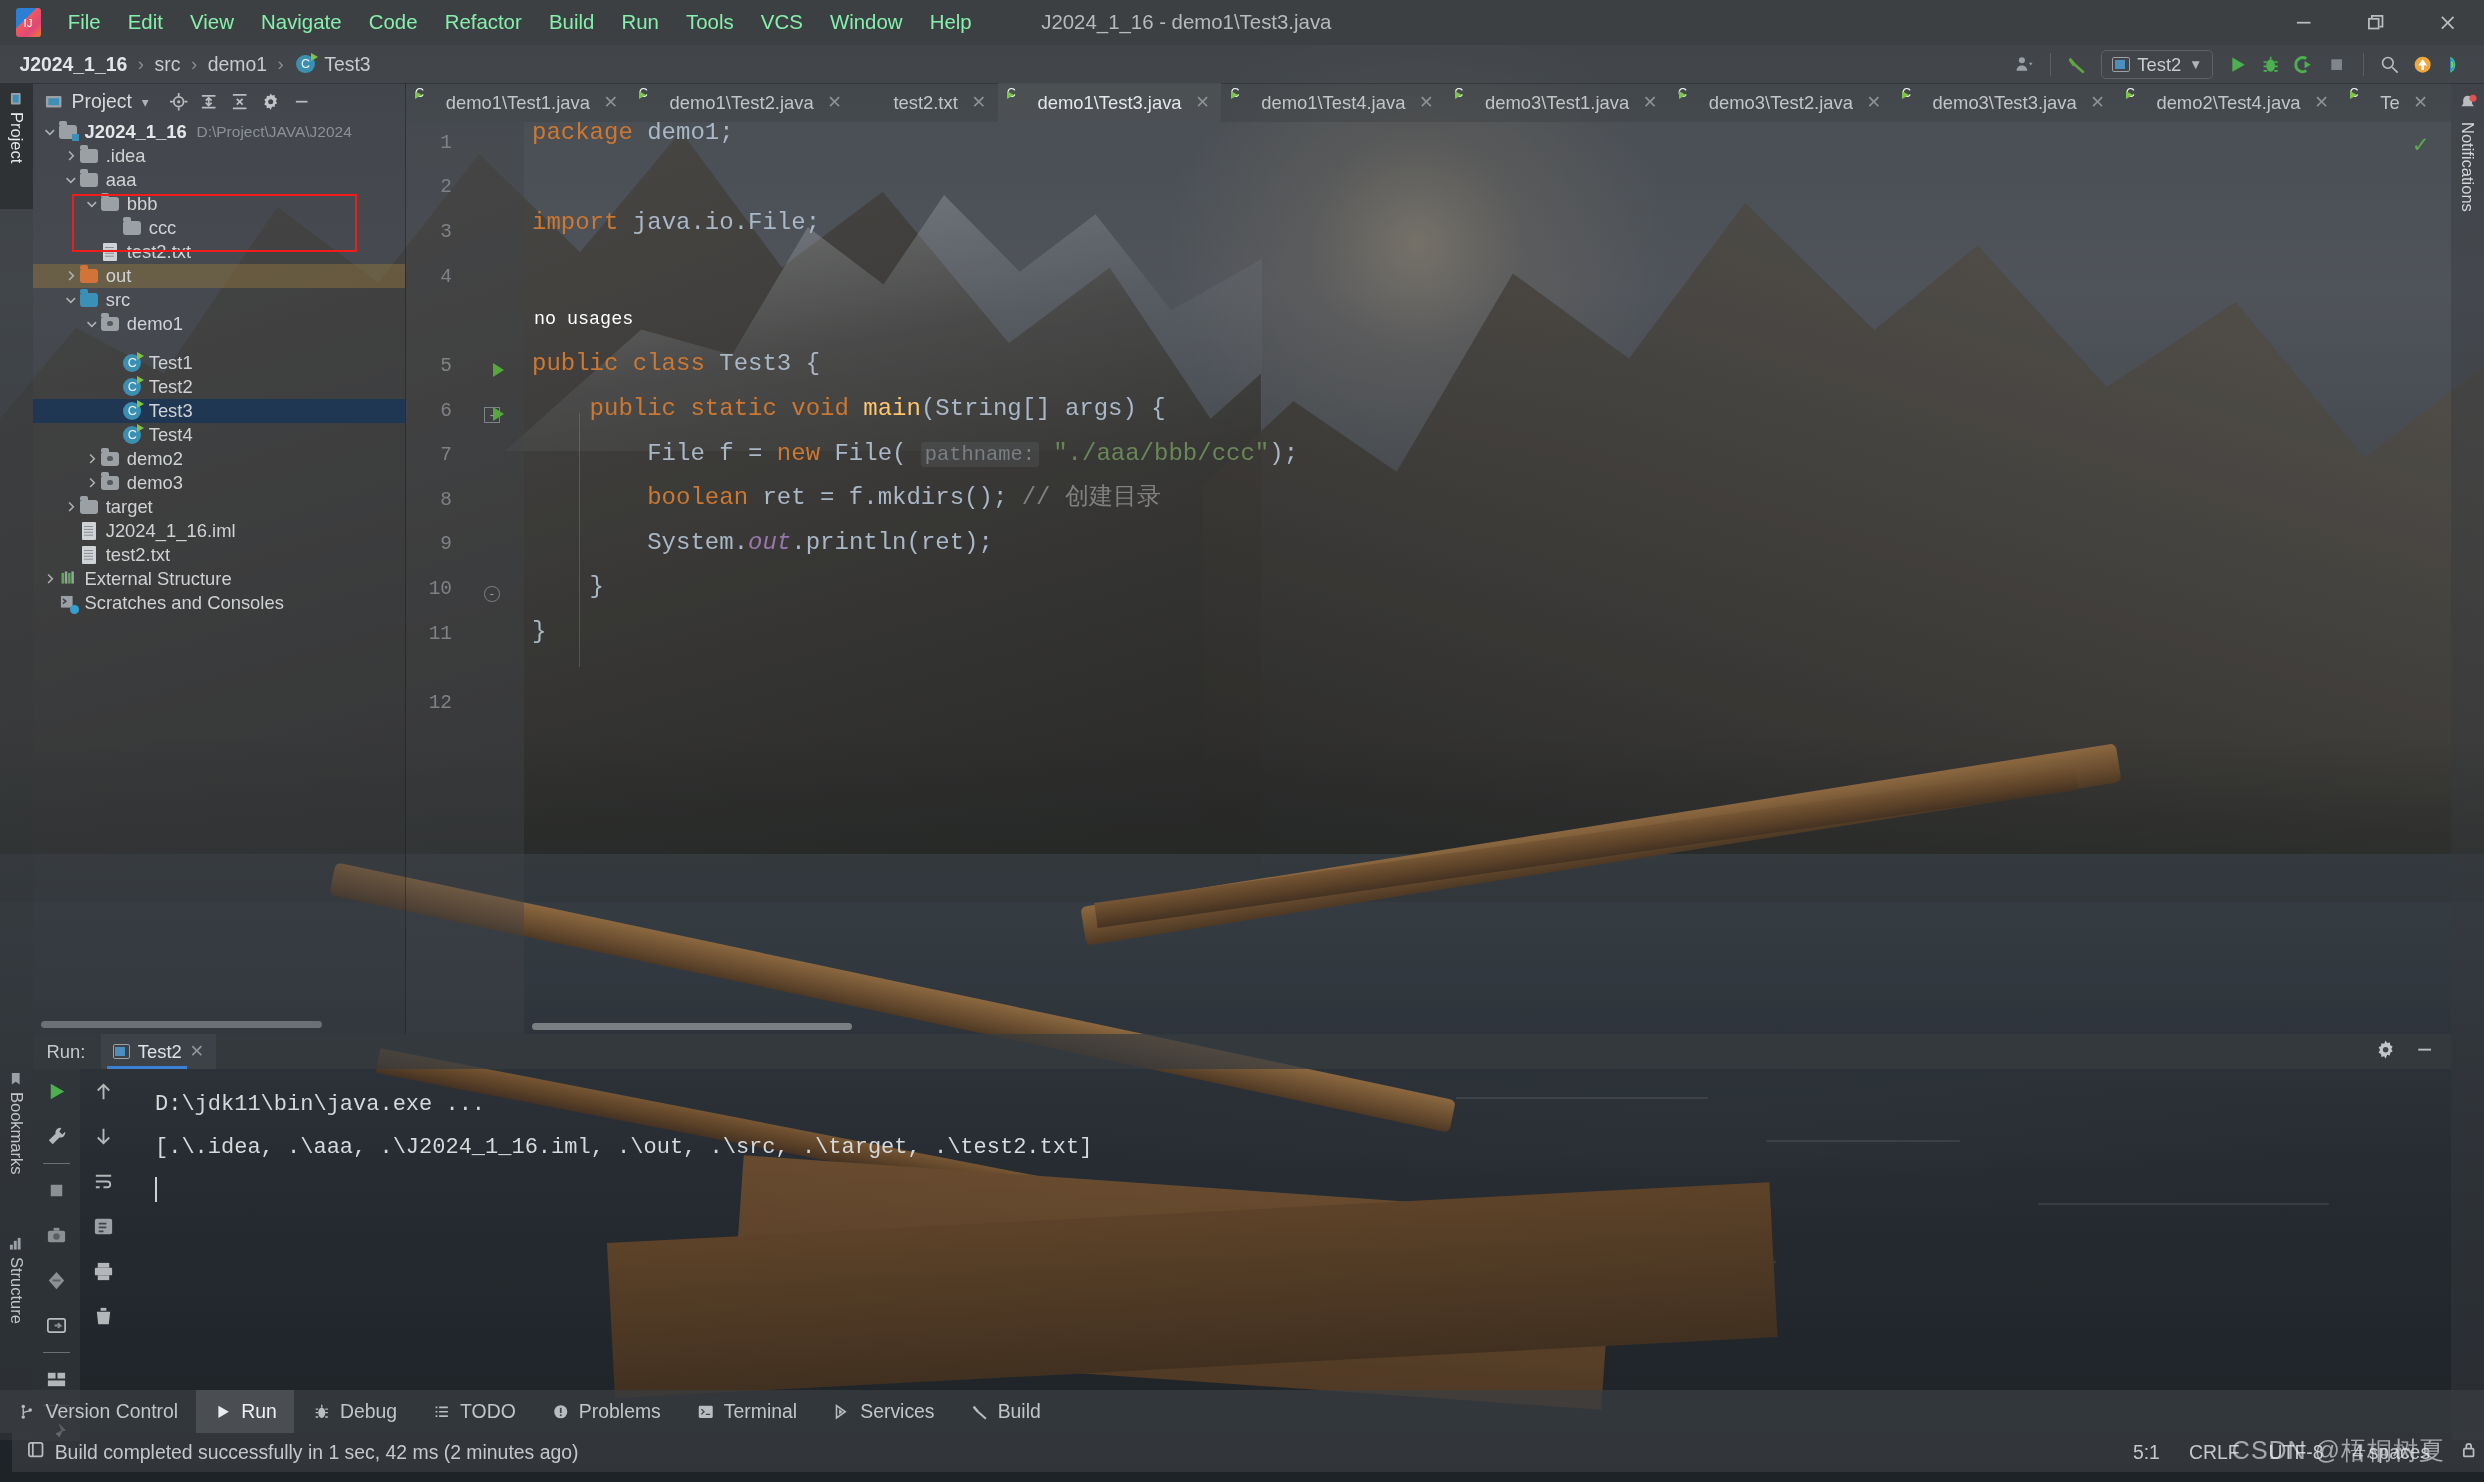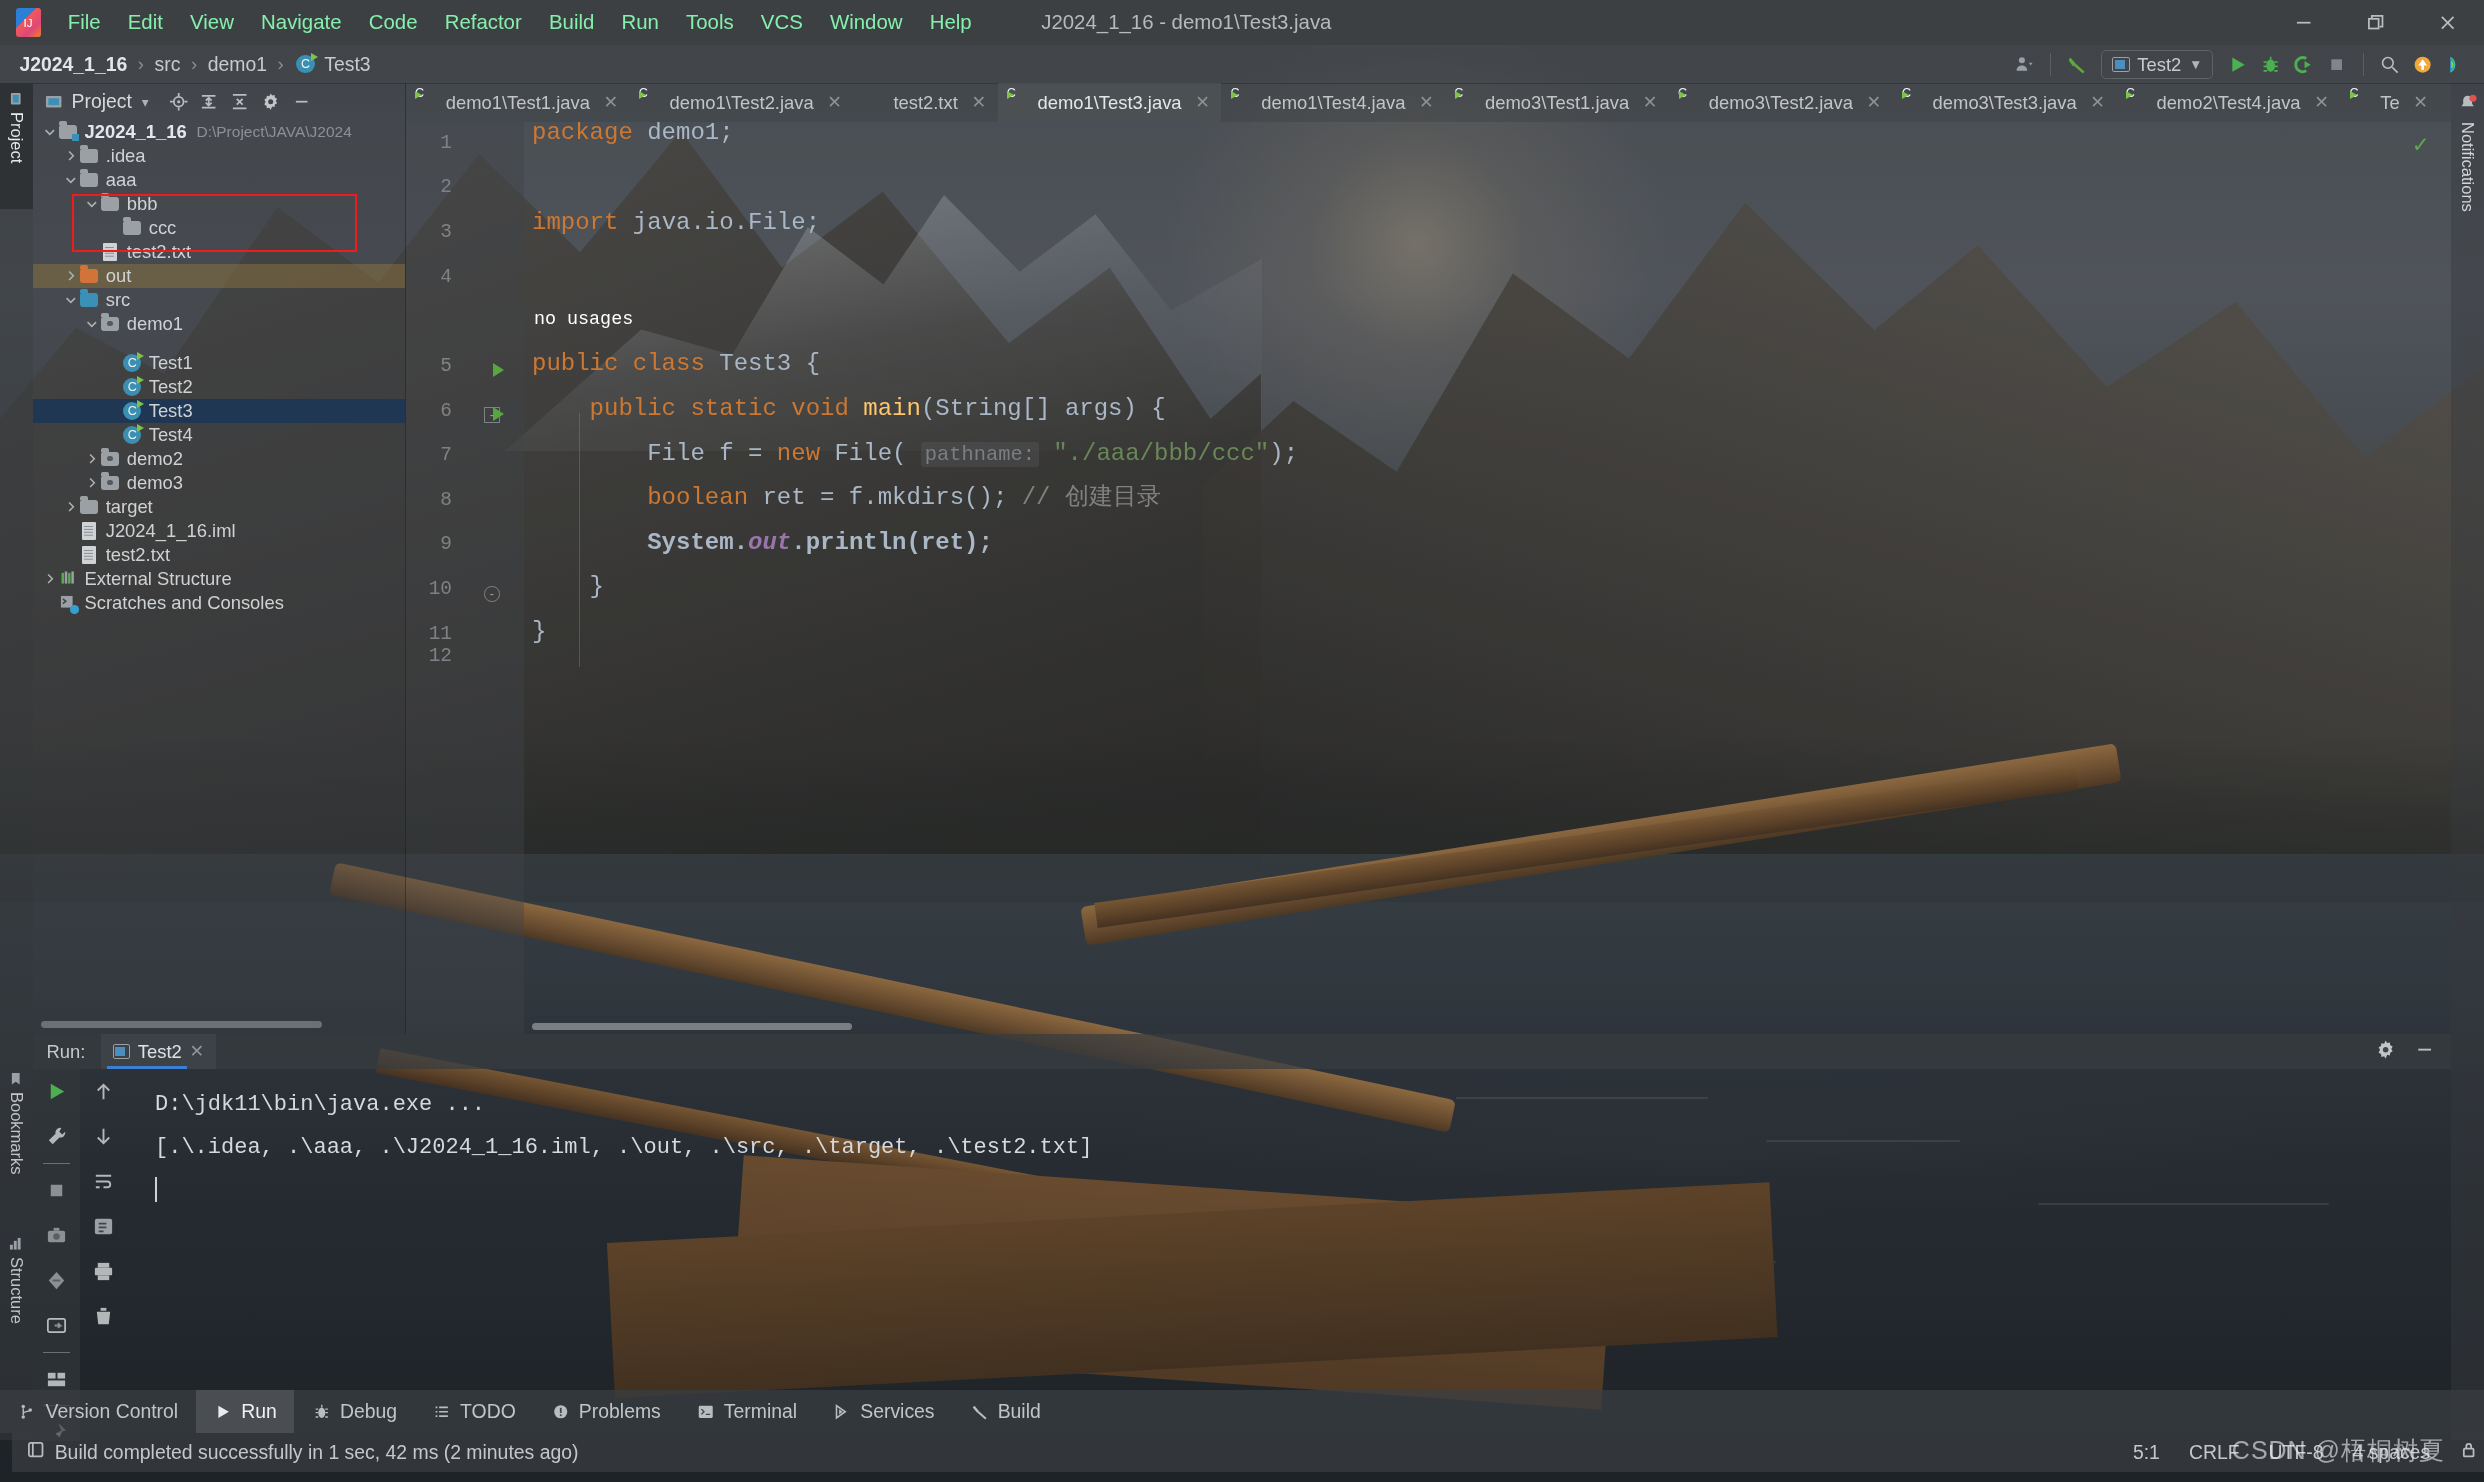--- a/index.html
+++ b/index.html
@@ -728,38 +728,38 @@
       <div class="lnum" style="top:54px;">2</div>
       <div class="lnum" style="top:99px;">3</div>
       <div class="lnum" style="top:144px;">4</div>
       <div class="lnum" style="top:233px;">5</div>
       <div class="lnum" style="top:278px;">6</div>
       <div class="lnum" style="top:322px;">7</div>
       <div class="lnum" style="top:367px;">8</div>
       <div class="lnum" style="top:411px;">9</div>
       <div class="lnum" style="top:456px;">10</div>
       <div class="lnum" style="top:501px;">11</div>
-      <div class="lnum" style="top:523px;">12</div>
+      <div class="lnum" style="top:570px;">12</div>
       <div class="runmark" style="top:241px;"></div>
       <div class="runmark" style="top:285px;"></div>
       <div class="foldm" style="top:285px;">-</div>
       <div class="foldm round" style="top:464px;">-</div>
     </div>
 
     <div id="indentline"></div>
 
     <div id="code">
       <div class="cl" style="top:-11.6px;"><span class="kw">package </span><span class="ident">demo1;</span></div>
       <div class="cl" style="top:78px;"><span class="kw">import </span><span class="ident">java.io.File;</span></div>
       <div class="cl nousage" style="top:175px;left:1.9px;">no usages</div>
       <div class="cl" style="top:219px;"><span class="kw">public class </span><span class="ident">Test3 {</span></div>
       <div class="cl" style="top:264px;"><span class="ident">    </span><span class="kw">public static void </span><span class="meth">main</span><span class="ident">(String[] args) {</span></div>
       <div class="cl" style="top:309px;"><span class="ident">        File f = </span><span class="kw">new </span><span class="ident">File( </span><span class="hint">pathname:</span><span class="str"> "./aaa/bbb/ccc"</span><span class="ident">);</span></div>
       <div class="cl" style="top:353px;"><span class="ident">        </span><span class="kw">boolean </span><span class="ident">ret = f.mkdirs(); </span><span class="cmt">// 创建目录</span></div>
-      <div class="cl" style="top:398px;font-weight:bold;"><span class="ident">        System.</span><span class="stat">out</span><span class="ident">.println(ret);</span></div>
+      <div class="cl" style="top:398px;"><span class="ident">        System.</span><span class="stat">out</span><span class="ident">.println(ret);</span></div>
       <div class="cl" style="top:442px;"><span class="ident">    }</span></div>
       <div class="cl" style="top:487px;"><span class="ident">}</span></div>
     </div>
 
     <div id="ok-check">✓</div>
     <div id="edit-hscroll"></div>
   </div>
 
   <div id="runwin">
     <div id="runhdr">

